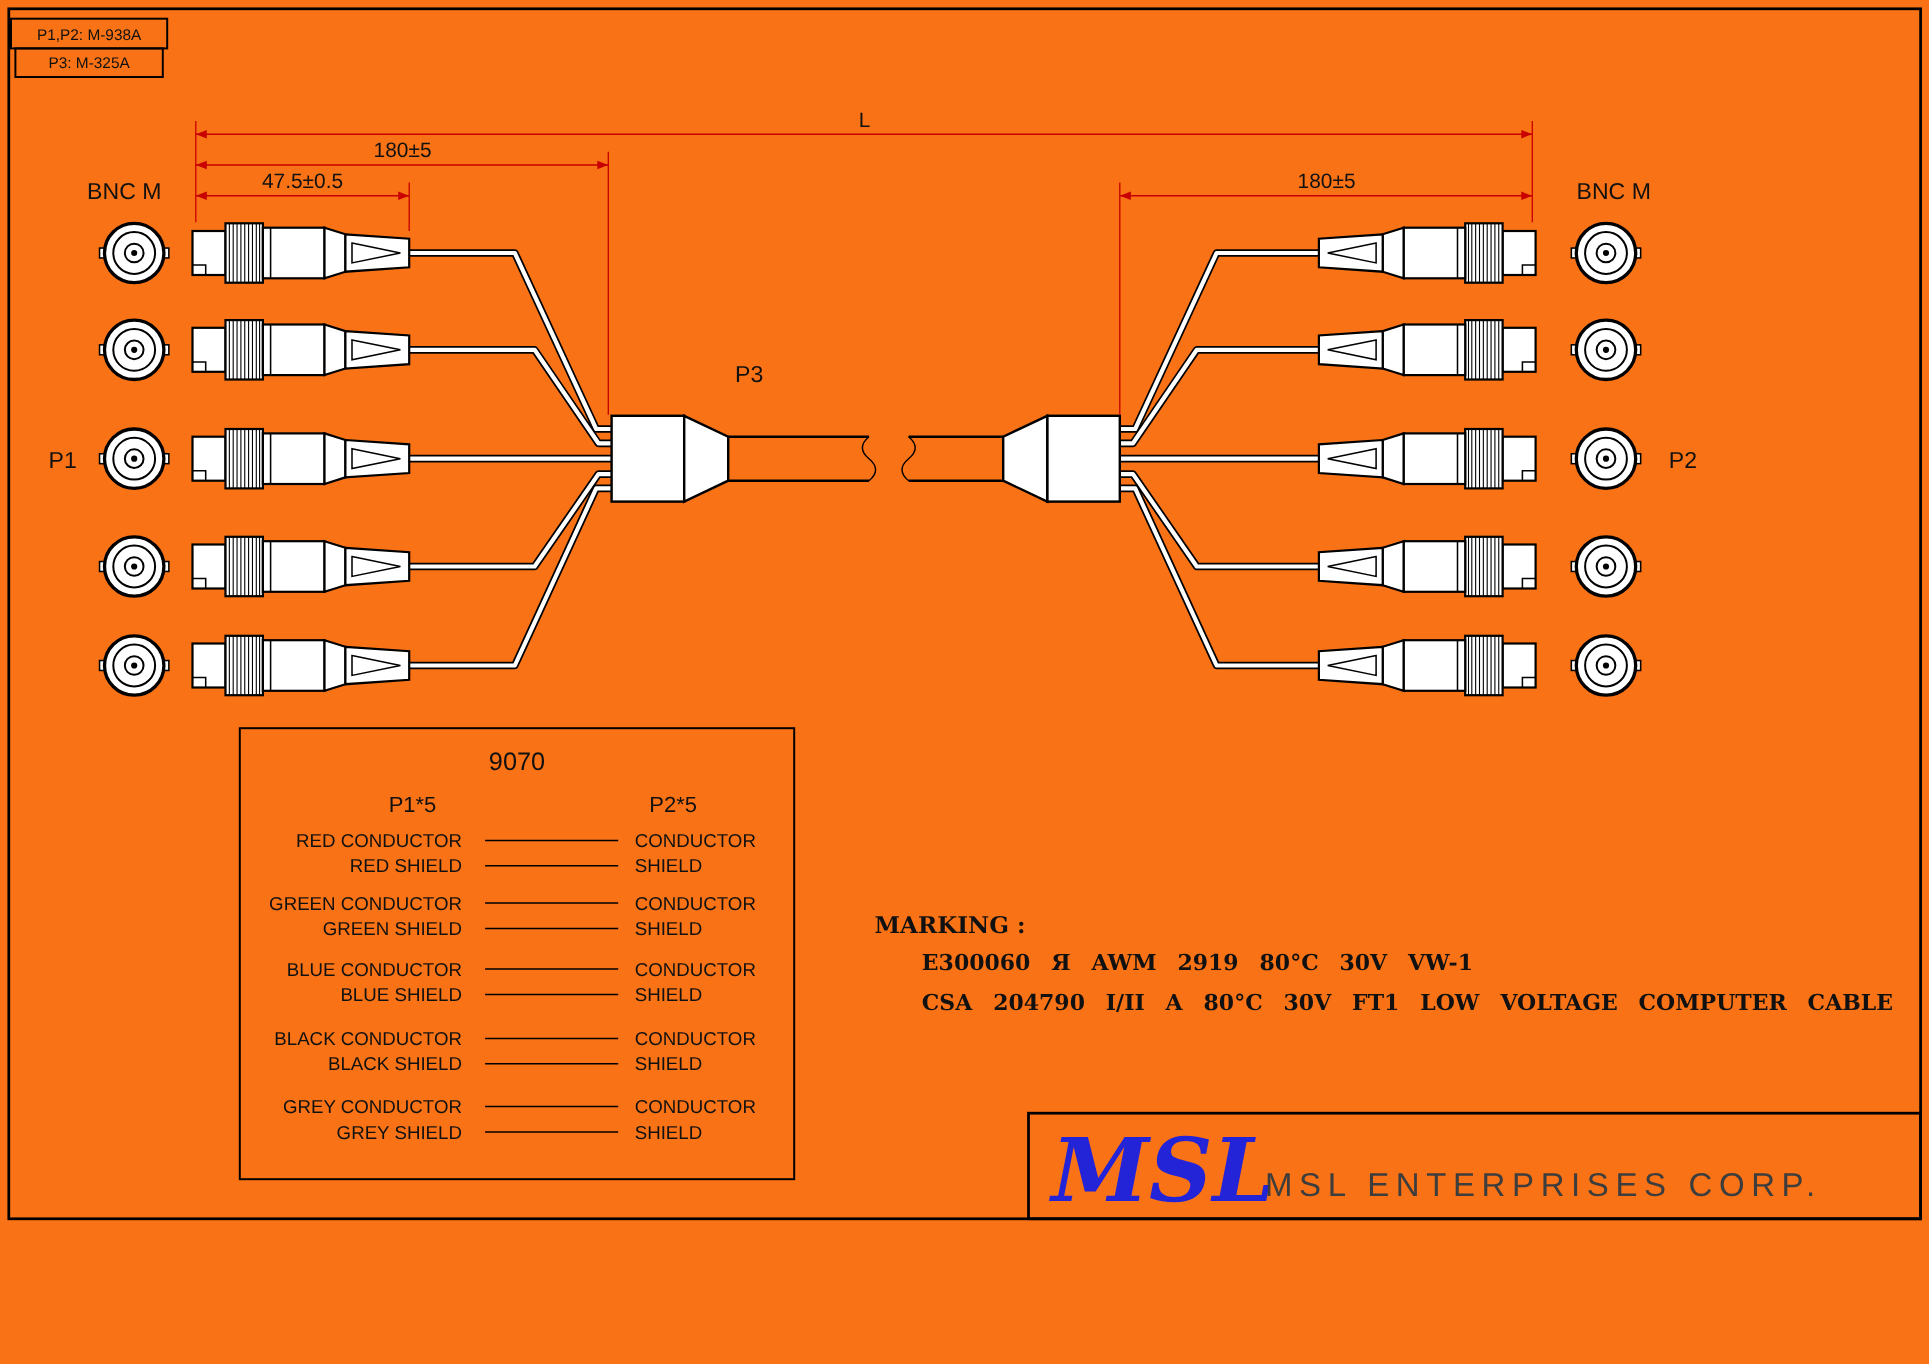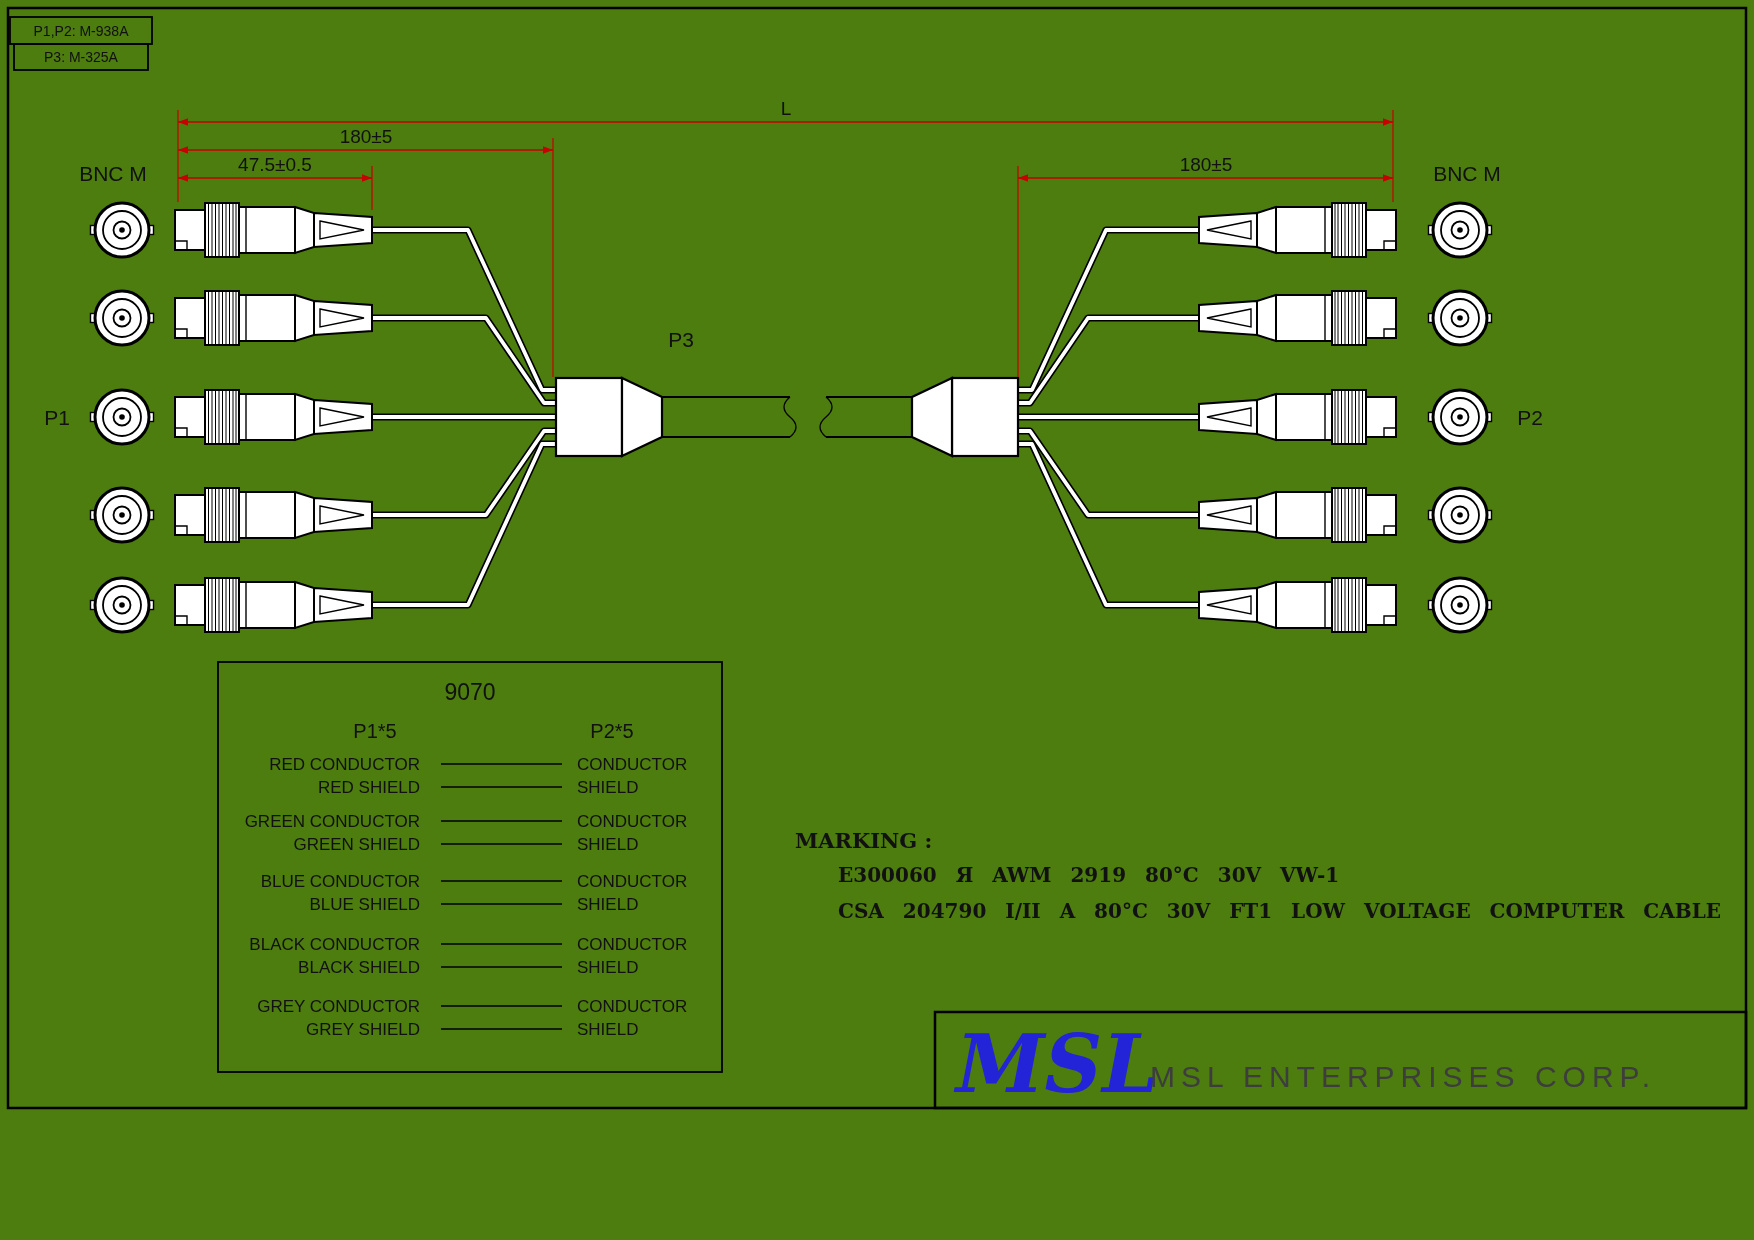--- a/index.html
+++ b/index.html
@@ -1,16 +1,16 @@
 <!DOCTYPE html>
 <html><head>
 <meta charset="utf-8">
 <style>
   html,body{margin:0;padding:0;background:#fff;}
-  .page{position:relative;width:1754px;height:1240px;background:#4d7c0f;font-family:"Liberation Sans",sans-serif;}
+  .page{position:relative;width:1754px;height:1240px;background:#f97316;font-family:"Liberation Sans",sans-serif;}
   svg{display:block;}
   svg text{fill:#111;}
   .border{fill:none;stroke:#000;stroke-width:2.5;}
   .tbox{fill:none;stroke:#000;stroke-width:1.8;}
   .tbox2{fill:none;stroke:#000;stroke-width:2.5;}
   .ext{stroke:#c80000;stroke-width:1.2;}
   .dim{stroke:#c80000;stroke-width:1.4;}
   .dimtxt{font:19px "Liberation Sans",sans-serif;}
   .lbl{font:21px "Liberation Sans",sans-serif;}
   .t15{font:14px "Liberation Sans",sans-serif;}

